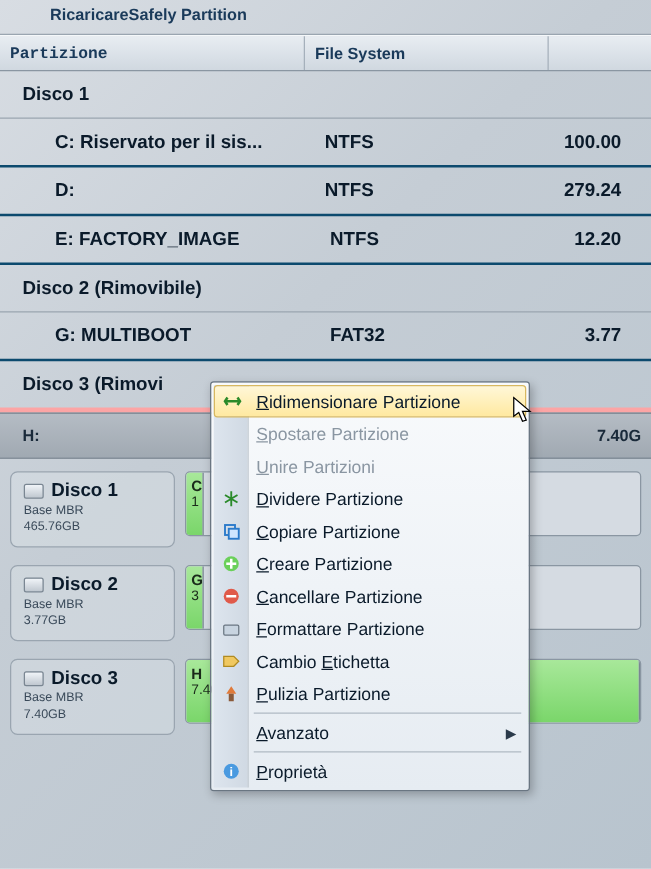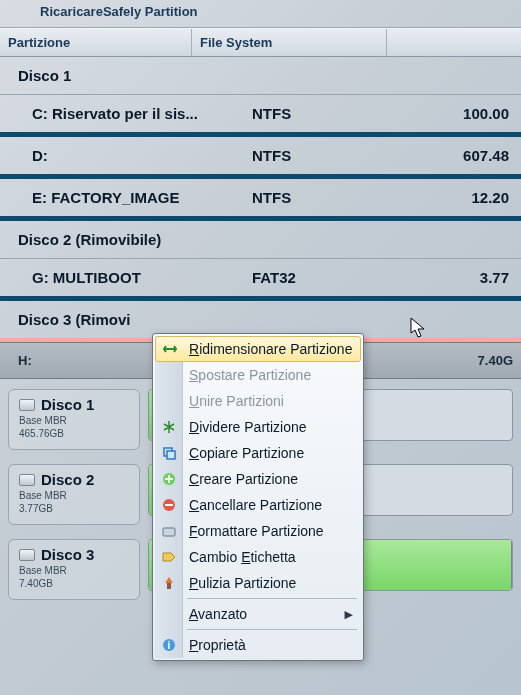--- a/index.html
+++ b/index.html
@@ -24,34 +24,34 @@
     font-size: 13px;
   }
   .header-row {
     display: flex;
     background: linear-gradient(#e8edf2, #d0d8e0);
     border-top: 1px solid #f5f8fa;
     border-bottom: 1px solid #8a96a2;
     font-weight: bold;
     color: #1a3a5a;
   }
-  .col-part { width: 192px; padding: 6px 8px; border-right: 1px solid #a5b0bb; }
+  .col-part { width: 244px; padding: 6px 8px; border-right: 1px solid #a5b0bb; font-family: Liberation Mono, monospace; }
   .col-fs { width: 195px; padding: 6px 8px; border-right: 1px solid #a5b0bb; }
   .col-cap { flex: 1; padding: 6px 8px; text-align: right; }
   .disk-header {
     font-weight: bold;
     padding: 10px 18px;
     border-bottom: 1px solid #9aa5b0;
     color: #0a1a2a;
     font-size: 15px;
   }
   .part-row {
     display: flex;
-    padding: 6px 4px;
-    border-bottom: 5px solid #0c4a6e;
+    padding: 6px 16px;
+    border-bottom: 2px solid #0c4a6e;
     font-size: 15px;
     color: #0a1a2a;
   }
   .part-row .p-label { width: 240px; padding: 4px 8px 4px 28px; font-weight: bold; }
   .part-row .p-fs { width: 195px; padding: 4px 8px; font-weight: bold; }
   .part-row .p-cap { flex: 1; padding: 4px 8px; text-align: right; font-weight: bold; }
   .selected-row {
     background: linear-gradient(#b5bcc4, #a0a9b2);
     border-top: 1px solid #707c88;
     border-bottom: 1px solid #707c88;
@@ -102,29 +102,28 @@
   .bar-seg .seglabel { font-weight:bold; font-size:12px; }
   .disk-icon {
     width:16px; height:12px; border:1px solid #7a8692; border-radius:2px;
     background: linear-gradient(#f0f4f8,#c0c8d0);
     display:inline-block;
   }
 
   
   .context-menu {
     position: absolute;
-    left: 152px;
+    left: 168px;
     top: 305px;
-    width: 212px;
+    width: 256px;
     background: linear-gradient(#f8fafc, #e6ecf2);
     border: 1px solid #6a7682;
     border-radius: 3px;
     box-shadow: 2px 3px 8px rgba(0,0,0,0.25);
     padding: 2px;
-    margin-top: 28px;
   }
   .menu-iconcol {
     position:absolute;
     left:2px; top:2px; bottom:2px; width:28px;
     background: linear-gradient(90deg,#dde5ee,#d0d9e3);
     border-right:1px solid #c0c8d0;
   }
   .menu-item {
     position:relative;
     display: flex;
@@ -173,21 +172,21 @@
 
 <div class="disk-header">Disco 1</div>
 <div class="part-row">
   <div class="p-label">C: Riservato per il sis...</div>
   <div class="p-fs">NTFS</div>
   <div class="p-cap">100.00</div>
 </div>
 <div class="part-row">
   <div class="p-label">D:</div>
   <div class="p-fs">NTFS</div>
-  <div class="p-cap">607.48</div>
+  <div class="p-cap">279.24</div>
 </div>
 <div class="part-row">
   <div class="p-label">E: FACTORY_IMAGE</div>
   <div class="p-fs">NTFS</div>
   <div class="p-cap">12.20</div>
 </div>
 
 <div class="disk-header">Disco 2 (Rimovibile)</div>
 <div class="part-row">
   <div class="p-label">G: MULTIBOOT</div>

